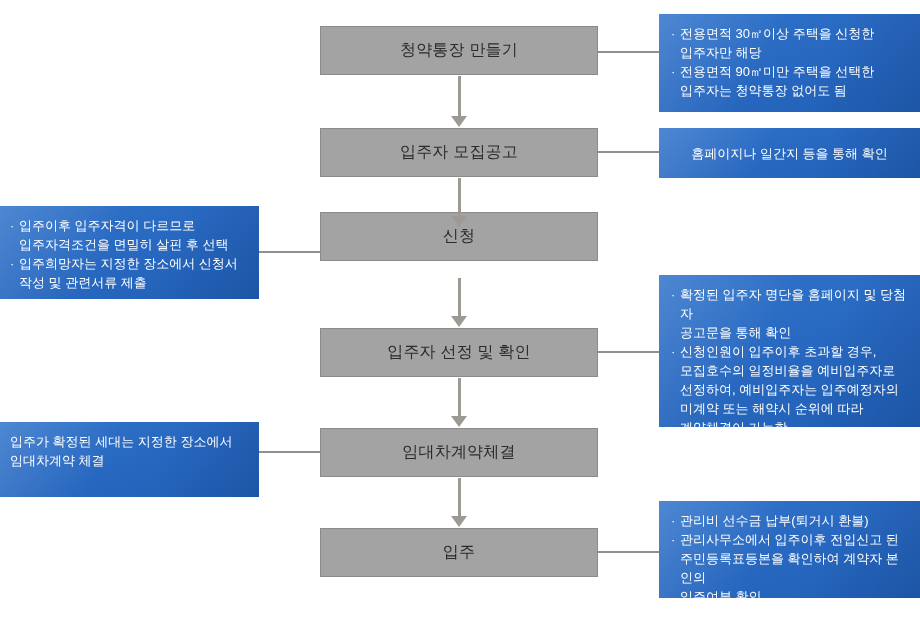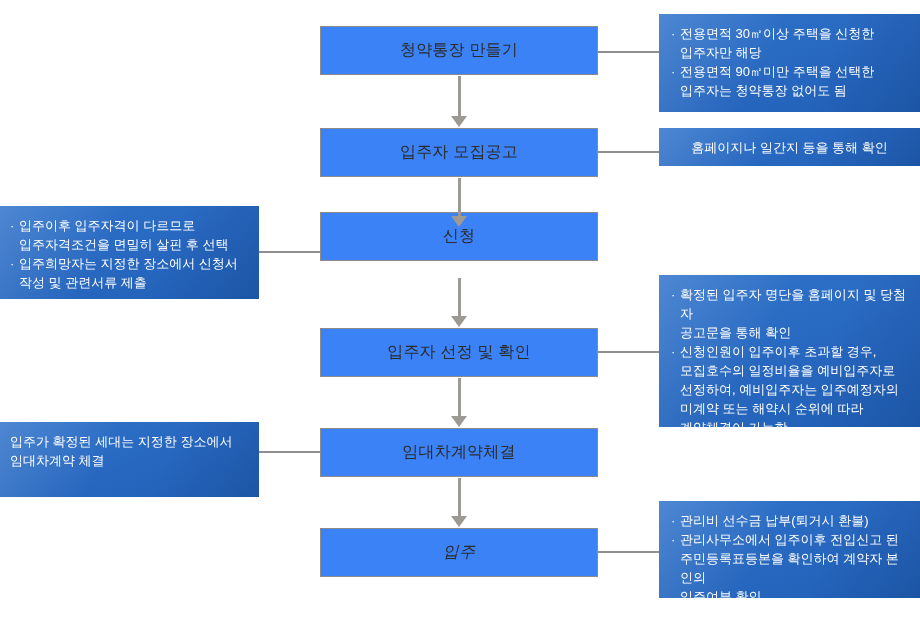--- a/index.html
+++ b/index.html
@@ -13,38 +13,38 @@
     overflow: hidden;
   }
 
   
   .node {
     position: absolute;
     left: 320px;
     width: 278px;
     height: 49px;
     box-sizing: border-box;
-    background: #3b82f6;
+    background: #a3a3a3;
     border: 1.4px solid #8b8b8b;
     display: flex;
     align-items: center;
     justify-content: center;
   }
   .node-label {
     font-size: 16px;
     color: #2b2b2b;
     font-weight: 500;
     letter-spacing: 0.2px;
   }
   .n1 { top: 26px; }
   .n2 { top: 128px; }
   .n3 { top: 212px; }
   .n4 { top: 328px; }
   .n5 { top: 428px; }
-  .n6 { top: 528px; font-style: italic; }
+  .n6 { top: 528px; }
 
   
   .arrow {
     position: absolute;
     left: 451px;
     width: 16px;
     display: flex;
     flex-direction: column;
     align-items: center;
   }
@@ -84,21 +84,21 @@
     line-height: 19px;
     font-weight: 500;
     background:
       linear-gradient(118deg, rgba(255,255,255,0.14) 0%, rgba(255,255,255,0) 42%),
       linear-gradient(294deg, rgba(8,28,78,0.16) 0%, rgba(8,28,78,0) 38%),
       linear-gradient(160deg, #3174cb 0%, #2767bf 55%, #2060b6 100%);
   }
   .callout-right { left: 659px; width: 261px; padding: 10px 10px 10px 12px; }
   .callout-left  { left: 0;     width: 259px; padding: 10px 10px 10px 10px; }
   .r1 { top: 14px;  height: 98px;  }
-  .r2 { top: 128px; height: 38px; display: flex; align-items: center; justify-content: center; text-align: center; padding: 0 8px; }
+  .r2 { top: 128px; height: 50px; display: flex; align-items: center; justify-content: center; text-align: center; padding: 0 8px; }
   .r3 { top: 275px; height: 152px; }
   .r4 { top: 501px; height: 97px;  }
   .l1 { top: 206px; height: 93px;  }
   .l2 { top: 422px; height: 75px;  }
 
   .co-item { display: flex; align-items: flex-start; }
   .co-bullet { width: 9px; flex: none; }
   .co-text { white-space: pre-line; }
 </style>
 </head>

